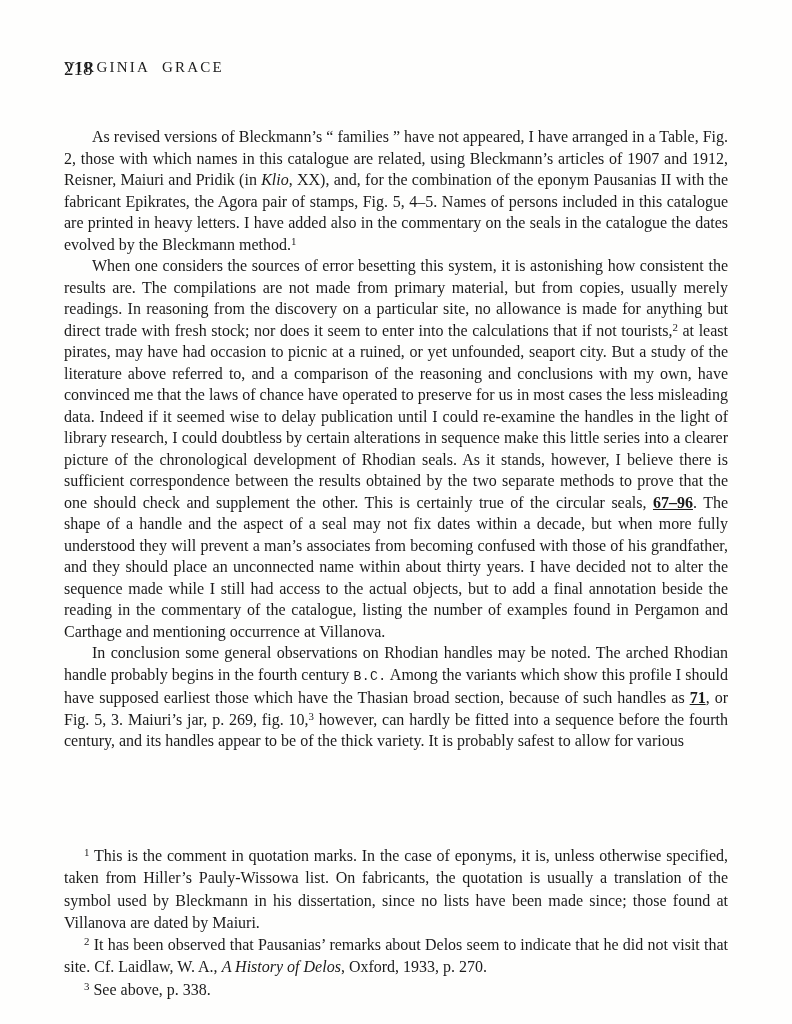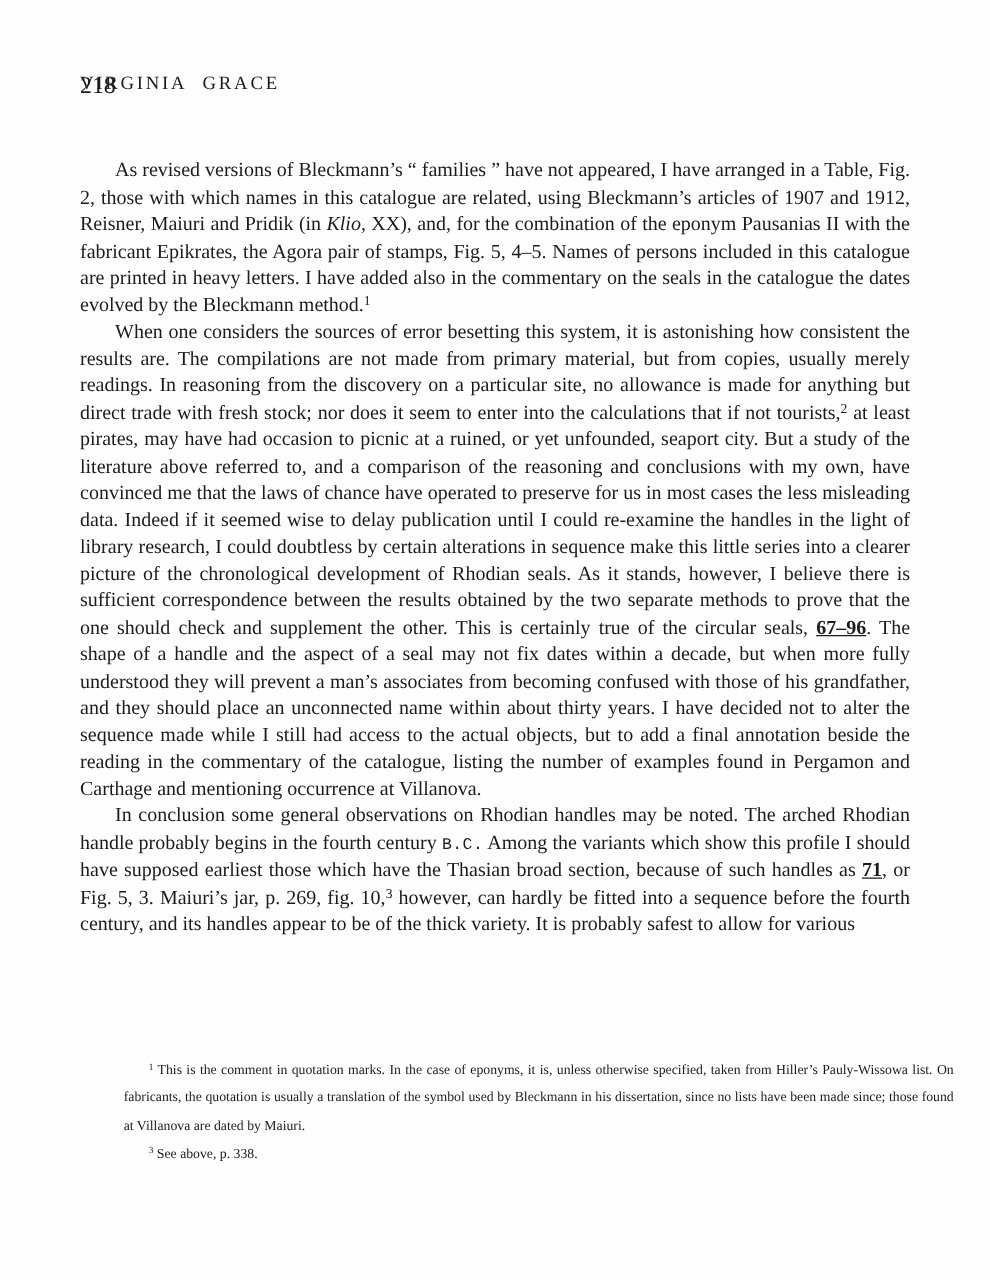--- a/index.html
+++ b/index.html
@@ -51,24 +51,23 @@
   }
   .body-text p {
     margin: 0;
     text-indent: 28px;
   }
   .footnotes {
     position: absolute;
     top: 845px;
     left: 64px;
     width: 664px;
-    font-size: 11px;
+    font-size: 16px;
     line-height: 22.3px;
     text-align: justify;
-    margin-left: 35px;
   }
   .footnotes p {
     margin: 0;
     text-indent: 20px;
   }
   .italic { font-style: italic; }
   .bold { font-weight: bold; text-decoration: underline; }
   .sup {
     font-size: 0.68em;
     vertical-align: 0.45em;
@@ -90,15 +89,16 @@
   </header>
 
   <main class="body-text">
       <p><span>As revised versions of Bleckmann’s “ families ” have not appeared, I have arranged in a Table, Fig. 2, those with which names in this catalogue are related, using Bleckmann’s articles of 1907 and 1912, Reisner, Maiuri and Pridik (in </span><span class="italic">Klio</span><span>, XX), and, for the combination of the eponym Pausanias II with the fabricant Epikrates, the Agora pair of stamps, Fig. 5, 4–5. Names of persons included in this catalogue are printed in heavy letters. I have added also in the commentary on the seals in the catalogue the dates evolved by the Bleckmann method.</span><span class="sup">1</span></p>
       <p><span>When one considers the sources of error besetting this system, it is astonishing how consistent the results are. The compilations are not made from primary material, but from copies, usually merely readings. In reasoning from the discovery on a particular site, no allowance is made for anything but direct trade with fresh stock; nor does it seem to enter into the calculations that if not tourists,</span><span class="sup">2</span><span> at least pirates, may have had occasion to picnic at a ruined, or yet unfounded, seaport city. But a study of the literature above referred to, and a comparison of the reasoning and conclusions with my own, have convinced me that the laws of chance have operated to preserve for us in most cases the less misleading data. Indeed if it seemed wise to delay publication until I could re-examine the handles in the light of library research, I could doubtless by certain alterations in sequence make this little series into a clearer picture of the chronological development of Rhodian seals. As it stands, however, I believe there is sufficient correspondence between the results obtained by the two separate methods to prove that the one should check and supplement the other. This is certainly true of the circular seals, </span><span class="bold">67–96</span><span>. The shape of a handle and the aspect of a seal may not fix dates within a decade, but when more fully understood they will prevent a man’s associates from becoming confused with those of his grandfather, and they should place an unconnected name within about thirty years. I have decided not to alter the sequence made while I still had access to the actual objects, but to add a final annotation beside the reading in the commentary of the catalogue, listing the number of examples found in Pergamon and Carthage and mentioning occurrence at Villanova.</span></p>
       <p><span>In conclusion some general observations on Rhodian handles may be noted. The arched Rhodian handle probably begins in the fourth century </span><span class="smallcaps">B.C.</span><span> Among the variants which show this profile I should have supposed earliest those which have the Thasian broad section, because of such handles as </span><span class="bold">71</span><span>, or Fig. 5, 3. Maiuri’s jar, p. 269, fig. 10,</span><span class="sup">3</span><span> however, can hardly be fitted into a sequence before the fourth century, and its handles appear to be of the thick variety. It is probably safest to allow for various</span></p>
     </main>
 
   <footer class="footnotes">
       <p><span class="sup">1</span><span> This is the comment in quotation marks. In the case of eponyms, it is, unless otherwise specified, taken from Hiller’s Pauly-Wissowa list. On fabricants, the quotation is usually a translation of the symbol used by Bleckmann in his dissertation, since no lists have been made since; those found at Villanova are dated by Maiuri.</span></p>
+      <p><span class="sup">2</span><span> It has been observed that Pausanias’ remarks about Delos seem to indicate that he did not visit that site. Cf. Laidlaw, W. A., </span><span class="italic">A History of Delos</span><span>, Oxford, 1933, p. 270.</span></p>
       <p><span class="sup">3</span><span> See above, p. 338.</span></p>
     </footer>
 </div>
 
 </body></html>

